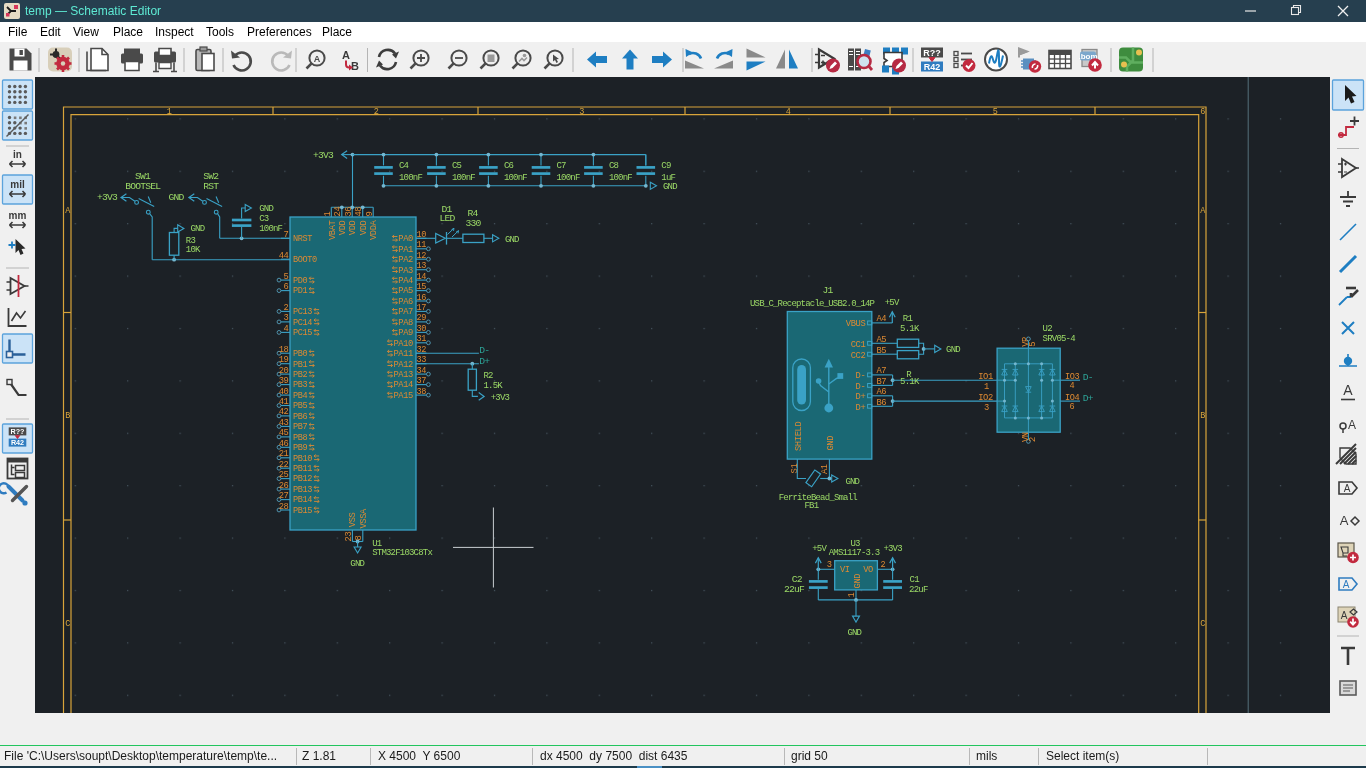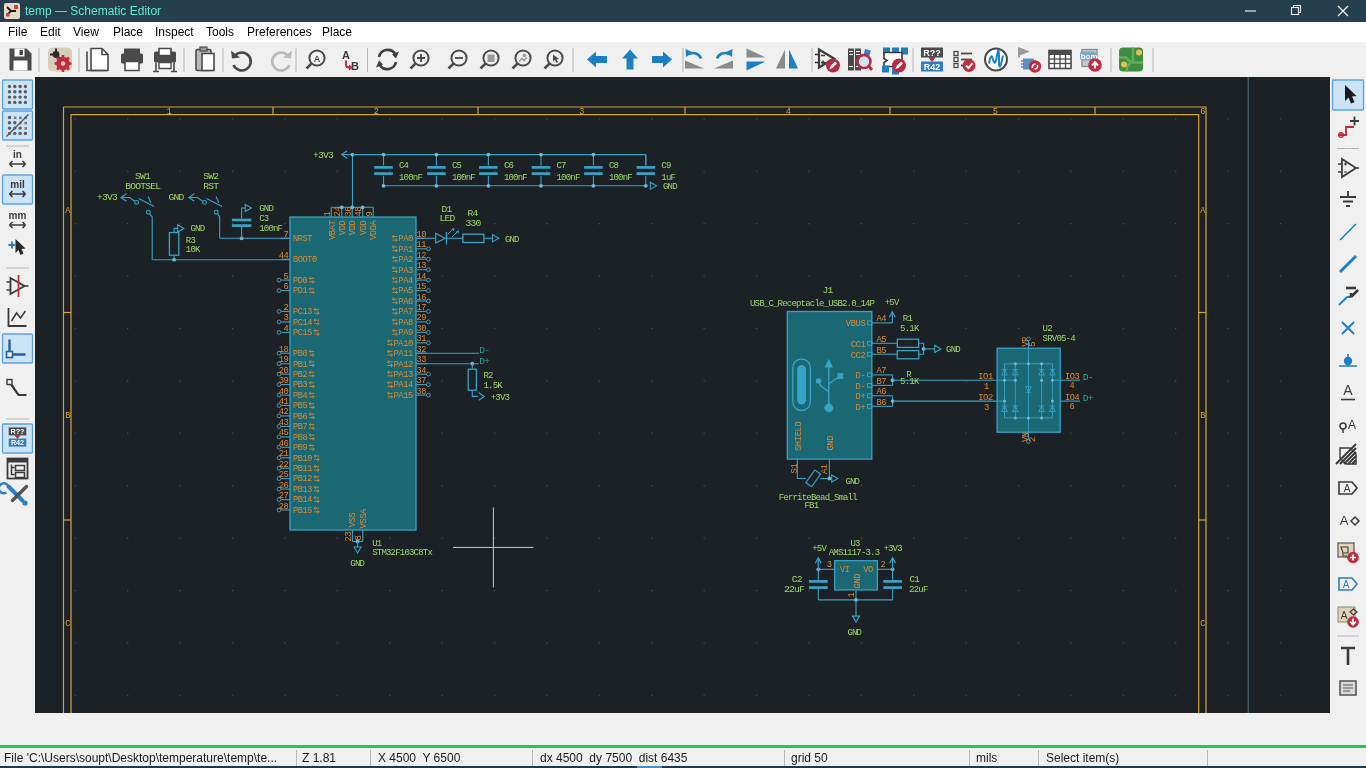--- a/index.html
+++ b/index.html
@@ -4,21 +4,21 @@
 body{width:1366px;height:768px;overflow:hidden;font-family:"Liberation Sans",sans-serif;background:#f0f0f0;position:relative}
 .titlebar{position:absolute;left:0;top:0;width:1366px;height:22px;background:#263f4f;color:#fff}
 .title-text{position:absolute;left:25px;top:4px;font-size:12px;color:#5eead4}
 .menubar{position:absolute;left:0;top:22px;width:1366px;height:33px;background:#ffffff;font-size:12px;color:#000000}
 .menubar span{position:absolute;top:3px}
 .toolbar{position:absolute;left:0;top:42px;width:1366px;height:35px;background:#f0f0f0}
 .lefttools{position:absolute;left:0;top:77px;width:14px;height:636px;background:#f0f0f0}
 .canvas{position:absolute;left:35px;top:77px;width:1295px;height:636px;background:#1c2126}
 .righttools{position:absolute;left:1330px;top:77px;width:36px;height:636px;background:#f0f0f0}
 .bottomgap{position:absolute;left:0;top:713px;width:1366px;height:32px;background:#f0f0f0}
-.statusbar{position:absolute;left:0;top:745px;width:1366px;height:21px;background:#f0f0f0;border-top:3px solid #22c55e;font-size:12px;color:#1a1a1a}
+.statusbar{position:absolute;left:0;top:745px;width:1366px;height:21px;background:#f0f0f0;border-top:1px solid #22c55e;font-size:12px;color:#1a1a1a}
 .statusbar span{position:absolute;top:3px;white-space:pre}
 .statusbar i{position:absolute;top:2px;width:1px;height:17px;background:#b8b8b8}
 .bottomedge{position:absolute;left:0;top:766px;width:1366px;height:2px;background:#1d3b4c}
 .winbtn{position:absolute;top:0;height:22px;color:#e8e8e8;font-size:13px;text-align:center}
 </style></head><body>
 <div class="titlebar">
  <svg width="16" height="16" style="position:absolute;left:4px;top:3px">
   <rect x="0" y="0" width="16" height="16" rx="2" fill="#e4dbc4"></rect>
   <path d="M3 4 L7 8 L3 12 M7 8 h5" stroke="#1a1a1a" stroke-width="1.8" fill="none"></path>
   <rect x="10" y="2" width="4" height="4" fill="#d6365a"></rect>

